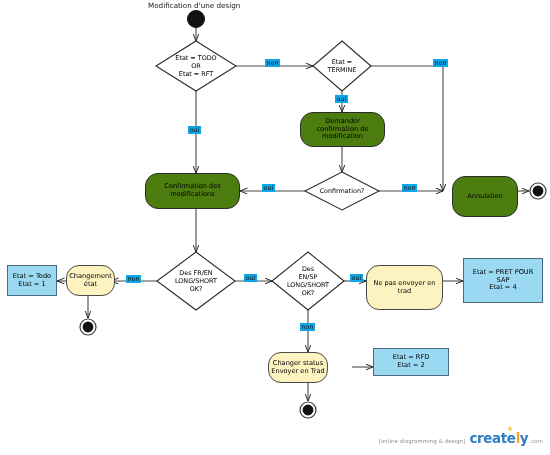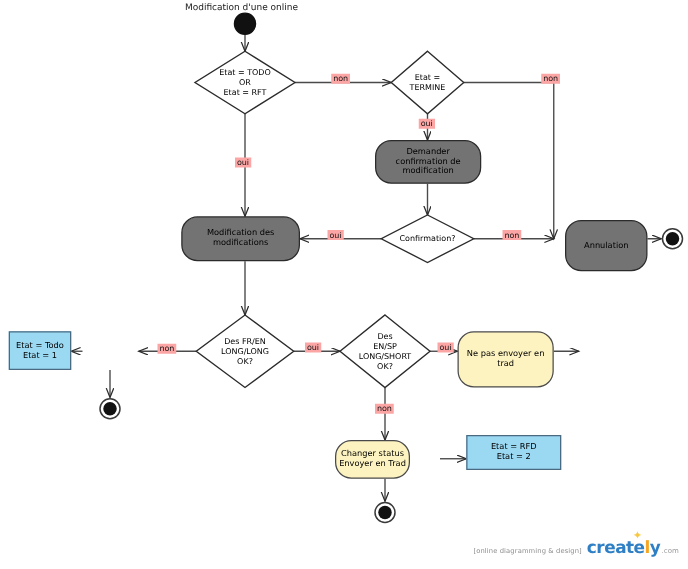--- a/index.html
+++ b/index.html
@@ -42,21 +42,21 @@
   .diagram-title {
     position: absolute;
     font-size: 7.2px;
     color: #1a1a1a;
     white-space: nowrap;
     z-index: 6;
   }
 
   
   .act-white {
-    background: #737373;
+    background: #4d7c0f;
     border: 1px solid #2b2b2b;
     border-radius: 13px;
     font-size: 6.6px;
   }
   
   .act-yellow {
     background: #fdf3c0;
     border: 1px solid #4a4a4a;
     border-radius: 13px;
     font-size: 6.6px;
@@ -78,21 +78,21 @@
     font-size: 6.4px;
     color: #000;
     line-height: 1.25;
     z-index: 6;
     pointer-events: none;
   }
   .edge-label {
     position: absolute;
     font-size: 6.4px;
     color: #111;
-    background: #fca5a5;
+    background: #0ea5e9;
     padding: 0 1.5px;
     white-space: nowrap;
     z-index: 7;
   }
 
   
   .watermark {
     position: absolute;
     right: 7px;
     bottom: 9px;
@@ -202,81 +202,90 @@
     <g>
       <circle cx="88" cy="327" r="8" fill="#ffffff" stroke="#3a3a3a" stroke-width="1.2"></circle>
       <circle cx="88" cy="327" r="5.4" fill="#111111"></circle>
     </g>
     <g>
       <circle cx="308" cy="410" r="8" fill="#ffffff" stroke="#3a3a3a" stroke-width="1.2"></circle>
       <circle cx="308" cy="410" r="5.4" fill="#111111"></circle>
     </g>
   </svg>
 
-  <div class="diagram-title" style="left:148px; top:1px;">Modification d'une online</div>
+  <div class="diagram-title" style="left:148px; top:1px;">Modification d'une design</div>
 
   <div class="diamond-label" style="left:156px; top:44px; width:80px; height:44px;">
     <span class="node-text">Etat = TODO
 OR
 Etat = RFT</span>
   </div>
 
   <div class="diamond-label" style="left:313px; top:51px; width:58px; height:30px;">
     <span class="node-text">Etat =
 TERMINE</span>
   </div>
 
   <div class="diamond-label" style="left:305px; top:183px; width:74px; height:16px;">
     <span class="node-text">Confirmation?</span>
   </div>
 
   <div class="diamond-label" style="left:157px; top:261px; width:78px; height:40px;">
     <span class="node-text">Des FR/EN
-LONG/LONG
+LONG/SHORT
 OK?</span>
   </div>
 
   <div class="diamond-label" style="left:270px; top:258px; width:76px; height:46px;">
     <span class="node-text">Des
 EN/SP
 LONG/SHORT
 OK?</span>
   </div>
 
   <div class="node act-white" style="left:300px; top:112px; width:85px; height:35px;">
     <span class="node-text">Demander
 confirmation de
 modification</span>
   </div>
 
   <div class="node act-white" style="left:145px; top:173px; width:95px; height:36px;">
-    <span class="node-text">Modification des
+    <span class="node-text">Confirmation des
 modifications</span>
   </div>
 
   <div class="node act-white" style="left:452px; top:176px; width:66px; height:41px;">
     <span class="node-text">Annulation</span>
   </div>
 
+  <div class="node act-yellow" style="left:66px; top:265px; width:49px; height:31px;">
+    <span class="node-text">Changement
+état</span>
+  </div>
 
   <div class="node act-yellow" style="left:366px; top:265px; width:77px; height:45px;">
     <span class="node-text">Ne pas envoyer en
 trad</span>
   </div>
 
   <div class="node act-yellow" style="left:268px; top:352px; width:60px; height:31px;">
     <span class="node-text">Changer status
 Envoyer en Trad</span>
   </div>
 
   <div class="node note-blue" style="left:7px; top:265px; width:50px; height:31px;">
     <span class="node-text">Etat = Todo
 Etat = 1</span>
   </div>
 
+  <div class="node note-blue" style="left:463px; top:258px; width:80px; height:45px;">
+    <span class="node-text">Etat = PRET POUR
+SAP
+Etat = 4</span>
+  </div>
 
   <div class="node note-blue" style="left:373px; top:348px; width:76px; height:28px;">
     <span class="node-text">Etat = RFD
 Etat = 2</span>
   </div>
 
   <div class="edge-label" style="left:265px; top:59px;">non</div>
 
   <div class="edge-label" style="left:433px; top:59px;">non</div>
 

